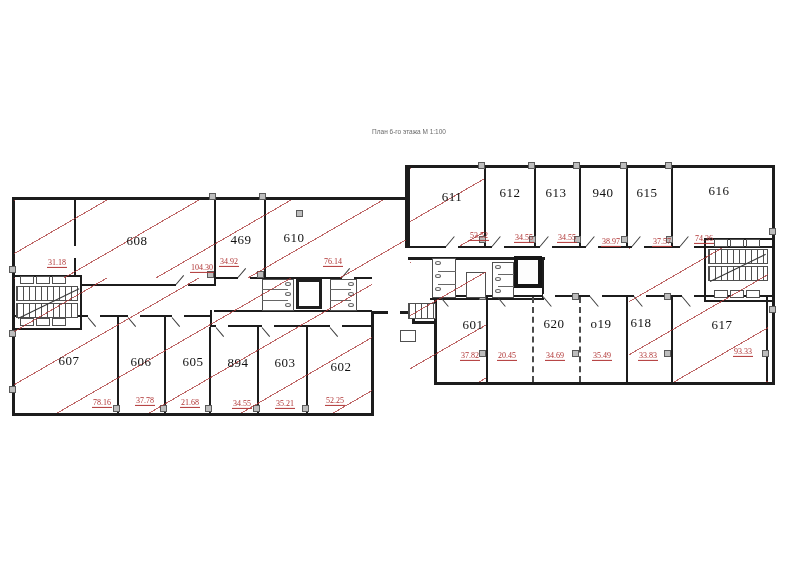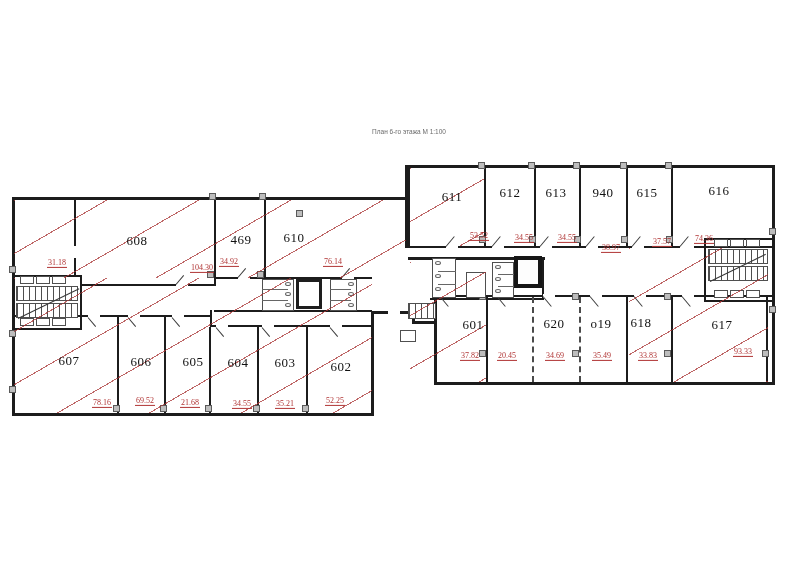--- a/index.html
+++ b/index.html
@@ -40,41 +40,41 @@
   <div class="rlabel" style="left:294px;top:238px">610</div>
   <div class="rlabel" style="left:452px;top:197px">611</div>
   <div class="rlabel" style="left:510px;top:193px">612</div>
   <div class="rlabel" style="left:556px;top:193px">613</div>
   <div class="rlabel" style="left:603px;top:193px">940</div>
   <div class="rlabel" style="left:647px;top:193px">615</div>
   <div class="rlabel" style="left:719px;top:191px">616</div>
   <div class="rlabel" style="left:69px;top:361px">607</div>
   <div class="rlabel" style="left:141px;top:362px">606</div>
   <div class="rlabel" style="left:193px;top:362px">605</div>
-  <div class="rlabel" style="left:238px;top:363px">604</div>
+  <div class="rlabel" style="left:238px;top:363px">894</div>
   <div class="rlabel" style="left:285px;top:363px">603</div>
   <div class="rlabel" style="left:341px;top:367px">602</div>
   <div class="rlabel" style="left:473px;top:325px">601</div>
   <div class="rlabel" style="left:554px;top:324px">620</div>
   <div class="rlabel" style="left:601px;top:324px">o19</div>
   <div class="rlabel" style="left:641px;top:323px">618</div>
   <div class="rlabel" style="left:722px;top:325px">617</div>
 
   <div class="aval" style="left:57px;top:263px">31.18</div>
   <div class="aval" style="left:202px;top:268px">104.30</div>
   <div class="aval" style="left:229px;top:262px">34.92</div>
   <div class="aval" style="left:333px;top:262px">76.14</div>
   <div class="aval" style="left:479px;top:236px">53.52</div>
   <div class="aval" style="left:524px;top:238px">34.55</div>
   <div class="aval" style="left:567px;top:238px">34.55</div>
-  <div class="aval" style="left:611px;top:248px">38.97</div>
+  <div class="aval" style="left:611px;top:242px">38.97</div>
   <div class="aval" style="left:662px;top:242px">37.57</div>
   <div class="aval" style="left:704px;top:239px">74.36</div>
   <div class="aval" style="left:102px;top:403px">78.16</div>
-  <div class="aval" style="left:145px;top:401px">69.52</div>
+  <div class="aval" style="left:145px;top:401px">37.78</div>
   <div class="aval" style="left:190px;top:403px">21.68</div>
   <div class="aval" style="left:242px;top:404px">34.55</div>
   <div class="aval" style="left:285px;top:404px">35.21</div>
   <div class="aval" style="left:335px;top:401px">52.25</div>
   <div class="aval" style="left:470px;top:356px">37.82</div>
   <div class="aval" style="left:507px;top:356px">20.45</div>
   <div class="aval" style="left:555px;top:356px">34.69</div>
   <div class="aval" style="left:602px;top:356px">35.49</div>
   <div class="aval" style="left:648px;top:356px">33.83</div>
   <div class="aval" style="left:743px;top:352px">93.33</div>

